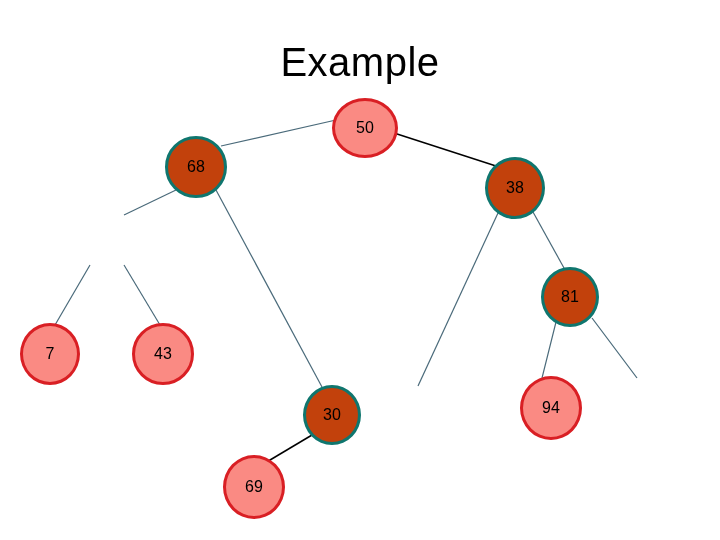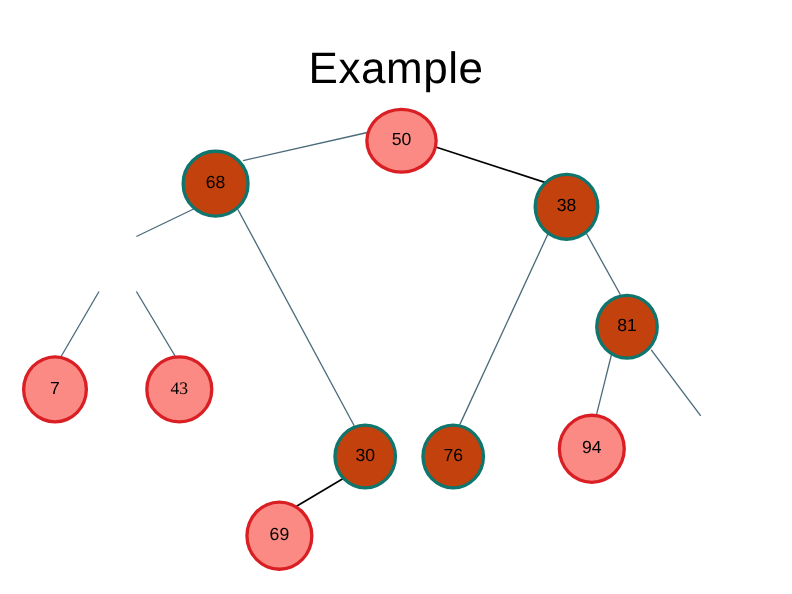--- a/index.html
+++ b/index.html
@@ -97,30 +97,27 @@
       </div>
       <div class="node node-white" style="left: 485px; top: 157px; width: 60px; height: 62px;">
         <span>38</span>
       </div>
       <div class="node node-white" style="left: 541px; top: 267px; width: 58px; height: 60px;">
         <span>81</span>
       </div>
       <div class="node node-red" style="left: 20px; top: 323px; width: 60px; height: 62px;">
         <span>7</span>
       </div>
-      <div class="node node-red" style="left: 132px; top: 323px; width: 62px; height: 62px; font-family: Liberation Serif, serif;">
+      <div class="node node-red" style="left: 132px; top: 323px; width: 62px; height: 62px;">
         <span>43</span>
       </div>
       <div class="node node-white" style="left: 303px; top: 385px; width: 58px; height: 60px;">
         <span>30</span>
       </div>
-      <div class="node node-white" style="left: 383px; top: 385px; width: 58px; height: 60px;">
-        <span>76</span>
-      </div>
-      <div class="node node-red" style="left: 507px; top: 376px; width: 62px; height: 64px; text-align: right;">
+      <div class="node node-red" style="left: 520px; top: 376px; width: 62px; height: 64px; text-align: right;">
         <span>94</span>
       </div>
       <div class="node node-red" style="left: 223px; top: 455px; width: 62px; height: 64px;">
         <span>69</span>
       </div>
     </div>
 
 </div>
 
 </body></html>

